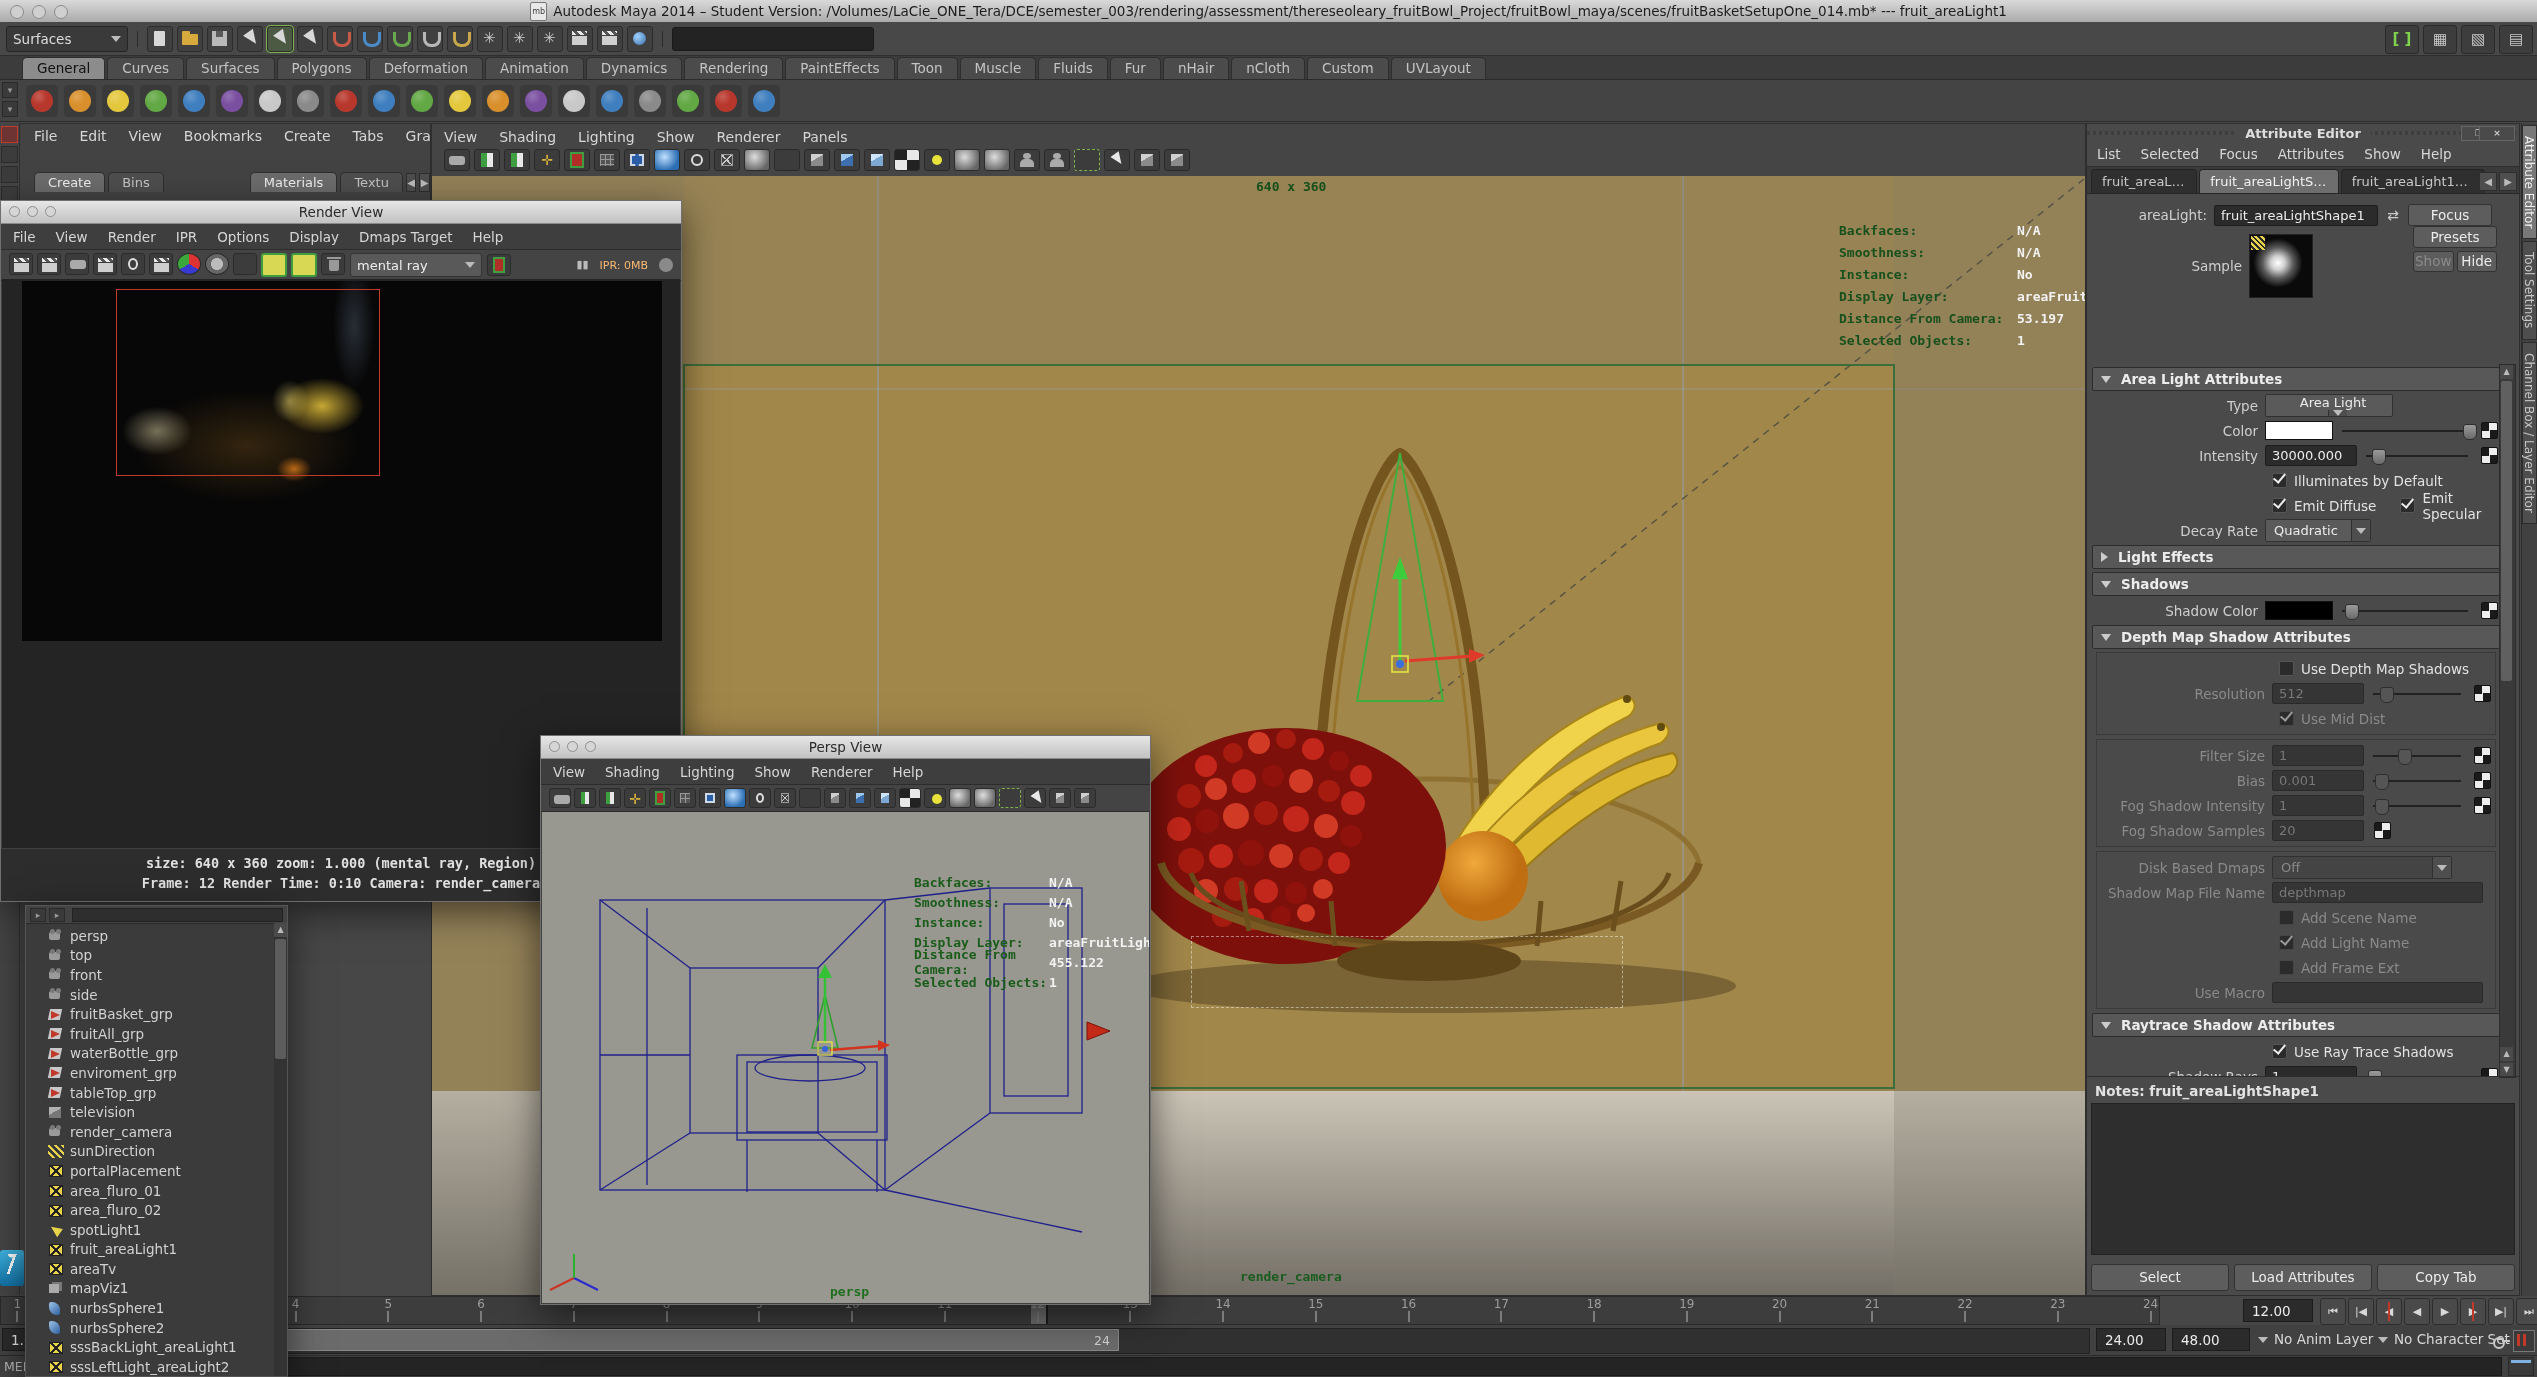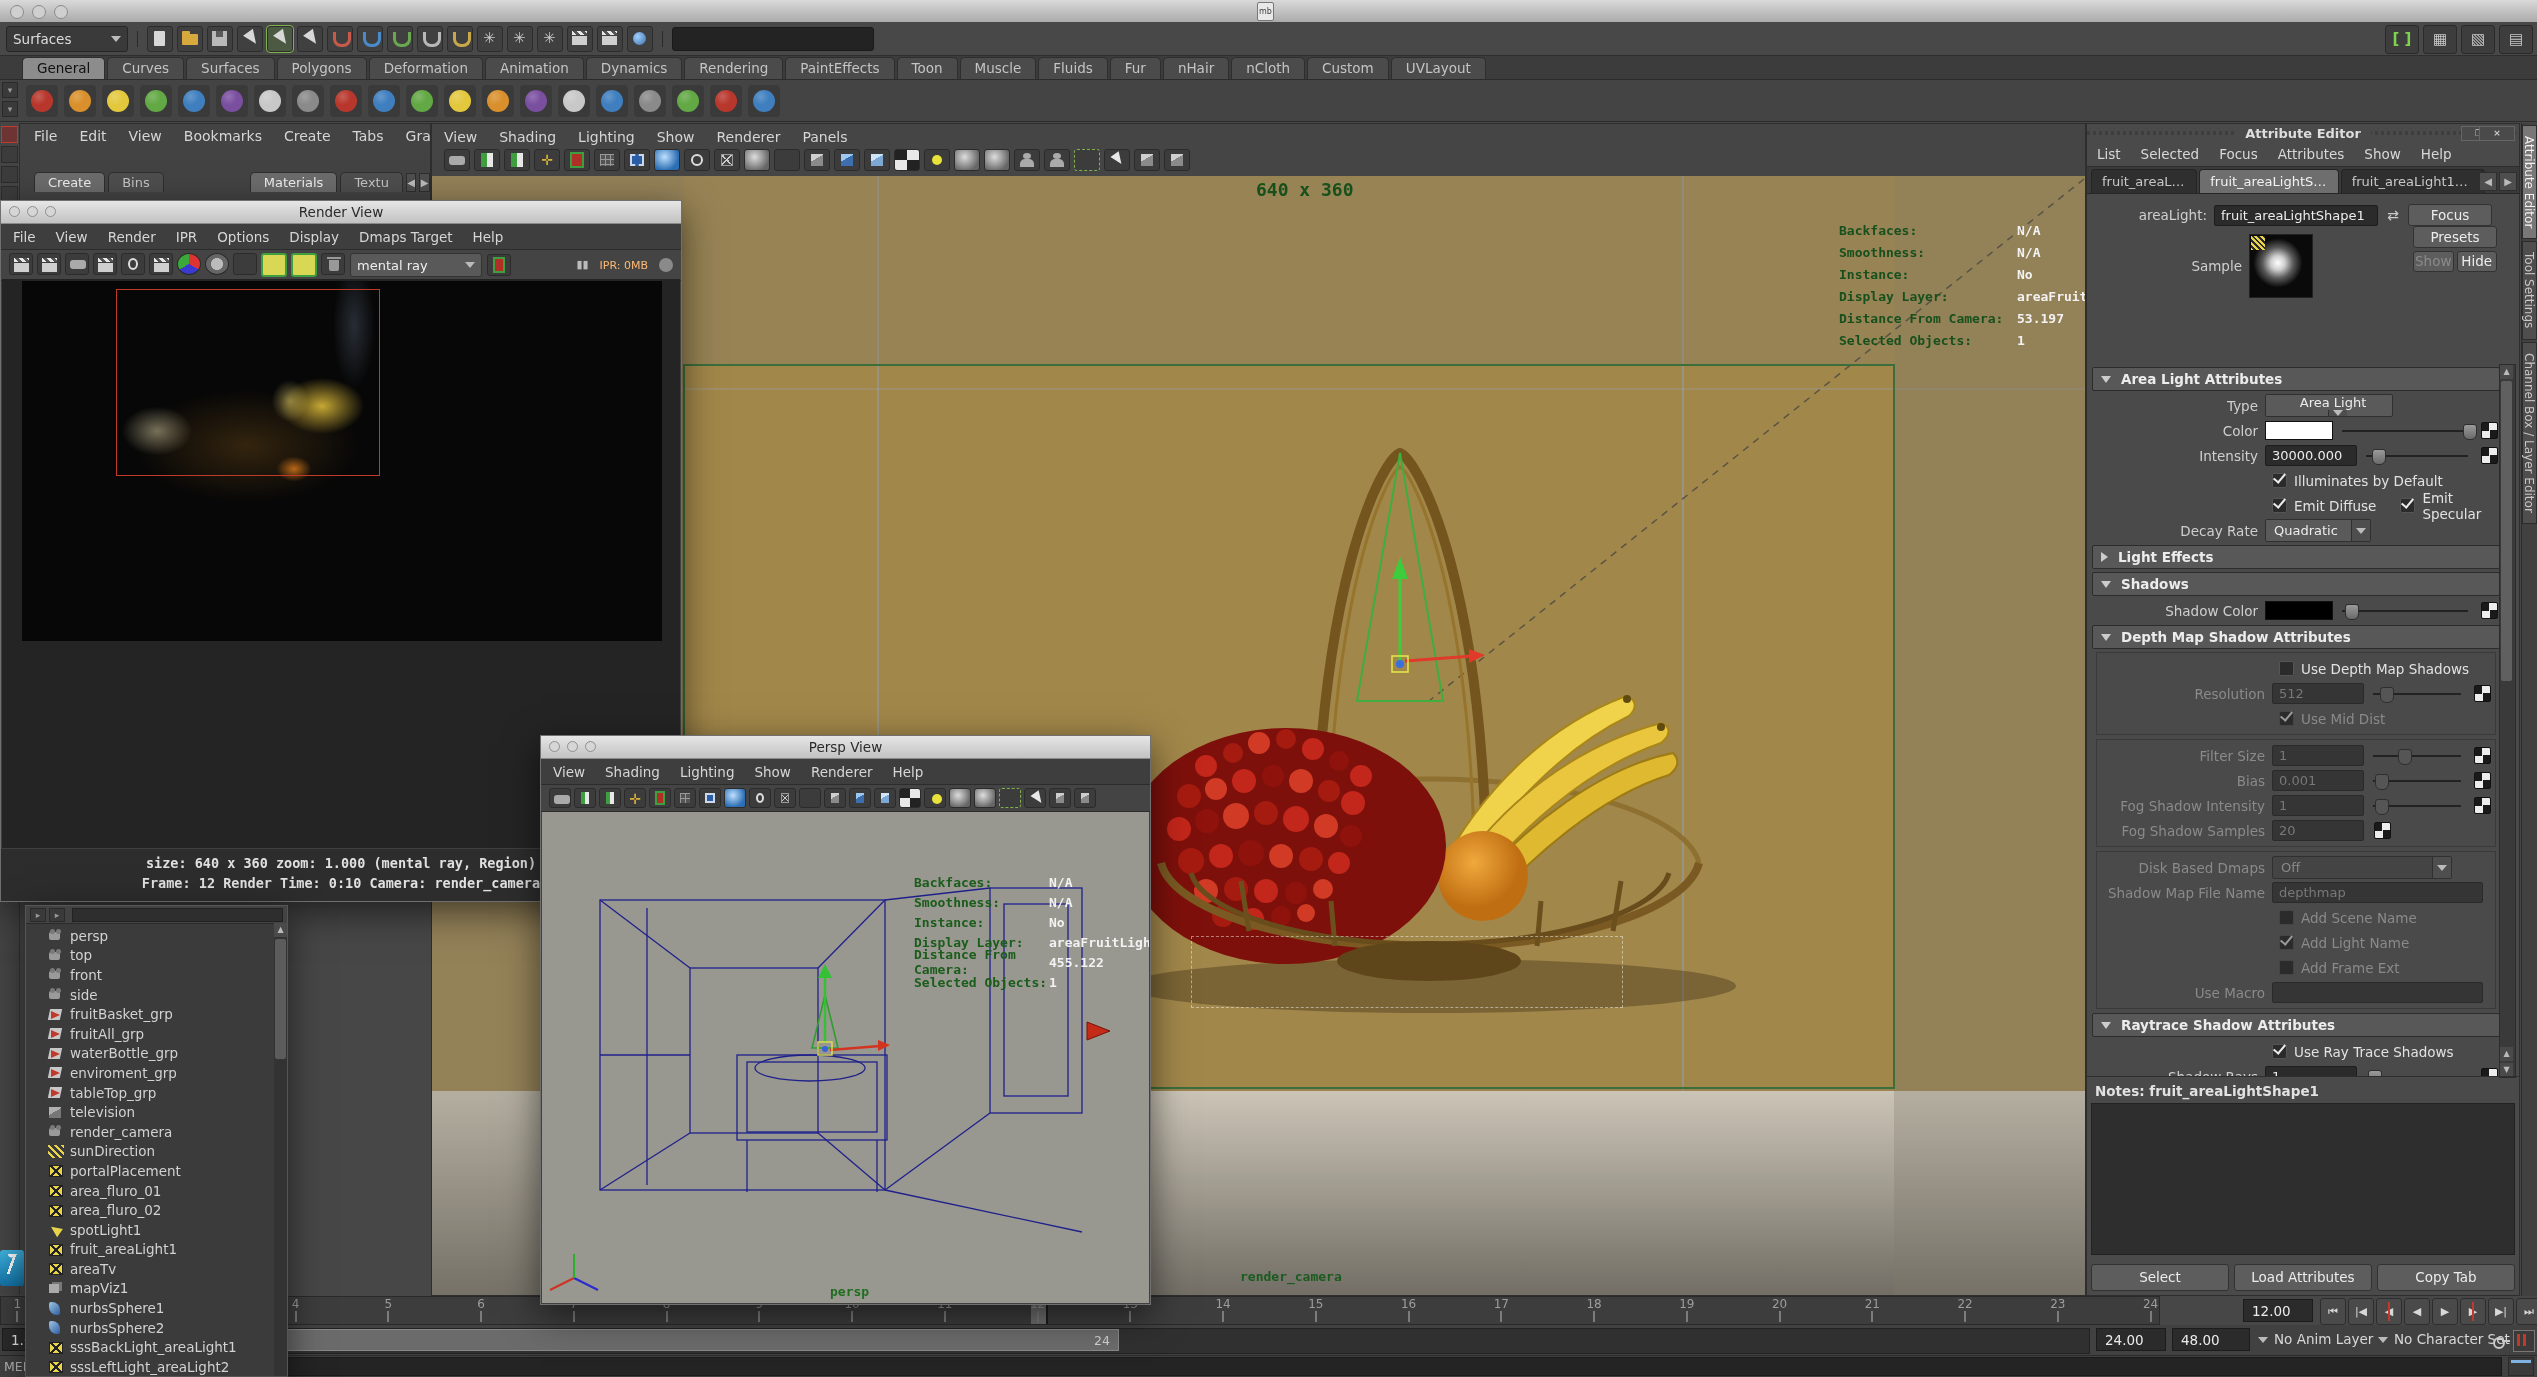--- a/index.html
+++ b/index.html
@@ -81,21 +81,21 @@
   .t-cursor::before{content:"";position:absolute;left:8px;top:3px;width:0;height:0;border-left:5px solid transparent;border-right:5px solid transparent;border-top:12px solid #e8e8e8;transform:rotate(-35deg);}
   .t-paint::before{content:"";position:absolute;inset:2px 5px;background:#b03028;border:2px solid #3f9e3f;}
   .t-book::before{content:"";position:absolute;inset:3px 6px;background:linear-gradient(90deg,#3f9e3f 50%,#e8e8e8 50%);}
   .t-cam::before{content:"";position:absolute;left:4px;top:6px;width:16px;height:9px;border-radius:3px;background:#aaa;}
   .t-move::before{content:"✛";position:absolute;left:0;right:0;top:0;color:#d8b23a;font-size:14px;line-height:20px;}
   .vpcanvas{position:absolute;left:0;top:52px;width:1653px;height:1119px;overflow:hidden;background:#a2874a;}
   .hud{position:absolute;font-family:"DejaVu Sans Mono",monospace;font-size:13px;font-weight:bold;}
   .hudrow{display:flex;height:22px;align-items:center;}
   .hudl{color:#17501c;width:178px;}
   .hudv{color:#f2f2f2;}
-  .gatelabel{position:absolute;color:#17501c;font-family:"DejaVu Sans Mono",monospace;font-size:18px;font-weight:bold;}
+  .gatelabel{position:absolute;color:#17501c;font-family:"DejaVu Sans Mono",monospace;font-size:13px;font-weight:bold;}
   .camlabel{position:absolute;color:#1a5c1e;font-family:"DejaVu Sans Mono",monospace;font-size:13px;font-weight:bold;}
   
   .win{box-shadow:0 10px 34px rgba(0,0,0,.55);border:1px solid #707070;box-sizing:border-box;background:#404040;}
   .wtitle{height:22px;background:linear-gradient(#e6e6e6,#c2c2c2);display:flex;align-items:center;justify-content:center;color:#2a2a2a;font-size:13.5px;position:relative;border-bottom:1px solid #8a8a8a;}
   .wdots{position:absolute;left:8px;top:5px;display:flex;gap:7px;}
   .wdot{width:11px;height:11px;border-radius:50%;border:1.5px solid #8f8f8f;background:#d6d6d6;box-sizing:border-box;}
   .wmenu{height:25px;background:#3e3e3e;display:flex;align-items:center;gap:20px;padding-left:12px;font-size:13.5px;color:#d6d6d6;border-bottom:1px solid #2c2c2c;}
   .wtool{height:30px;background:#444;display:flex;align-items:center;gap:5px;padding-left:8px;border-bottom:1px solid #2c2c2c;}
   .rvdd{width:118px;height:22px;background:#595959;border:1px solid #333;border-radius:3px;display:flex;align-items:center;justify-content:space-between;padding:0 6px;color:#eee;font-size:13px;}
   .t-rgb{background:conic-gradient(#d33 0 120deg,#3a3ad0 120deg 240deg,#3aa83a 240deg);border-radius:50%;}
@@ -203,20 +203,21 @@
 
 <div class="root">
 
   <div class="abs titlebar">
     <div class="tl-dots">
       <span class="tl-dot"></span>
       <span class="tl-dot"></span>
       <span class="tl-dot"></span>
     </div>
     <span class="mb-ico">mb</span>
+    <span>Autodesk Maya 2014 – Student Version: /Volumes/LaCie_ONE_Tera/DCE/semester_003/rendering/assessment/thereseoleary_fruitBowl_Project/fruitBowl_maya/scenes/fruitBasketSetupOne_014.mb*   ---   fruit_areaLight1</span>
   </div>
 
   <div class="abs statusline">
     <div class="menuset">
       <span>Surfaces</span>
       <span class="ddtri"></span>
     </div>
     <span class="sep"></span>
     <div style="display:flex;gap:4px;align-items:center;">
 

